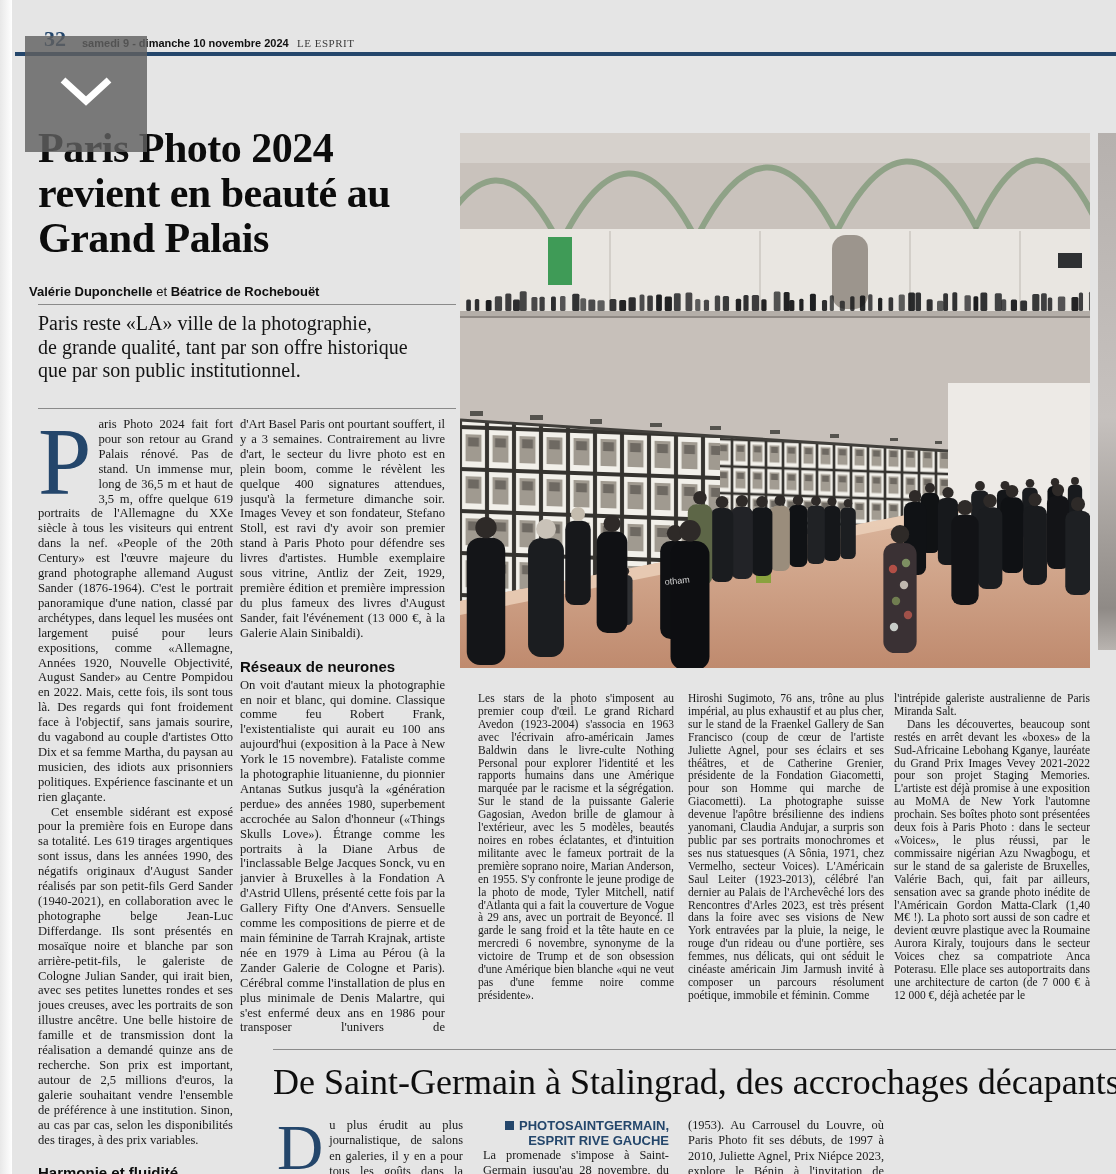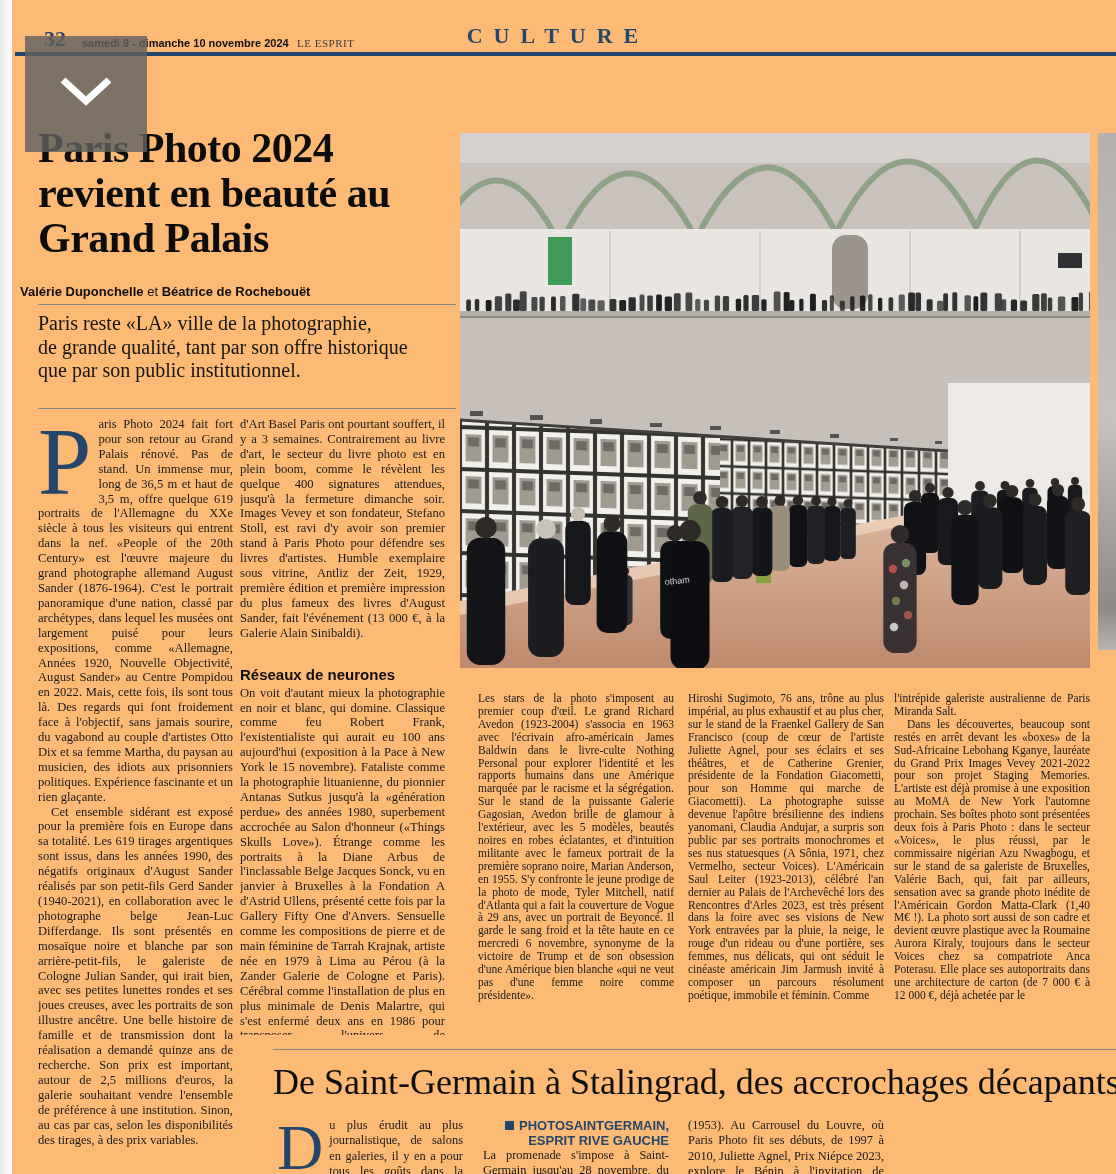--- a/index.html
+++ b/index.html
@@ -1,40 +1,40 @@
 <!DOCTYPE html>
 <html><head>
 <meta charset="utf-8">
 <style>
   *{box-sizing:border-box;margin:0;padding:0}
   body{background:#ffffff;font-family:"Liberation Serif",serif;color:#1a1a1a}
-  #page{position:relative;width:1116px;height:1174px;overflow:hidden;background:#fdba74}
+  #page{position:relative;width:1116px;height:1174px;overflow:hidden;background:#e5e5e5}
   .abs{position:absolute}
   .edge-strip{left:0;top:0;width:12px;height:100%;background:linear-gradient(90deg,#e8e8e8,#ffffff)}
   
   .pagenum{left:44px;top:26px;font:bold 22px "Liberation Serif",serif;color:#24466b}
   .dateline{left:82px;top:37px;font:bold 11px "Liberation Sans",sans-serif;color:#111}
   .lefigaro{left:297px;top:37px;font:11px "Liberation Serif",serif;color:#3c3c3c;letter-spacing:.5px}
   .section-title{left:0;top:23px;width:1116px;text-align:center;font:bold 22px "Liberation Serif",serif;color:#24466b;letter-spacing:11px}
   .rule-navy{left:15px;top:52px;width:1101px;height:4px;background:#24466b}
   
   .scrim{left:25px;top:36px;width:122px;height:116px;background:rgba(96,96,96,.82);z-index:60;display:flex;align-items:center;justify-content:center;cursor:pointer}
   
   .headline{left:38px;top:126px;width:425px;font:bold 42px/45px "Liberation Serif",serif;letter-spacing:-.5px;color:#0c0c0c}
-  .byline{left:20px;top:284px;width:420px;font:bold 13px "Liberation Sans",sans-serif;color:#101010}
+  .byline{left:29px;top:284px;width:420px;font:bold 13px "Liberation Sans",sans-serif;color:#101010}
   .byline .sep{font-weight:normal}
   .hr-thin{height:1px;background:#8a8a8a}
   .standfirst{left:38px;top:312px;width:430px;font:20px/23.5px "Liberation Serif",serif;color:#141414}
   .standfirst div{white-space:nowrap}
   .bodycol{font:12.6px/14.9px "Liberation Serif",serif;text-align:justify;color:#191919}
   .col1{left:38px;top:417px;width:195px;height:757px;overflow:hidden}
   .col2{left:240px;top:417px;width:205px;height:618px;overflow:hidden}
   .ind{text-indent:13px}
   .dropcap{float:left;font:96px/78px "Liberation Serif",serif;color:#24466b;margin:6px 7px 0 0}
-  .subhead{font:bold 15px "Liberation Sans",sans-serif;color:#0d0d0d;margin:25px 0 3px;text-align:left}
+  .subhead{font:bold 15px "Liberation Sans",sans-serif;color:#0d0d0d;margin:17px 0 3px;text-align:left}
   
   .photo{left:460px;top:133px;width:630px;height:535px}
   .sliver{left:1098px;top:133px;width:18px;height:517px;background:linear-gradient(180deg,#b6b1ae 0%,#c6c1be 55%,#a39e9a 78%,#8f8a86 92%,#b9b4b0 100%)}
   
   .capcol{font:11.5px/12.9px "Liberation Serif",serif;text-align:justify;color:#191919}
   .col3{left:478px;top:692px;width:196px;height:345px}
   .col4{left:688px;top:692px;width:196px;height:345px}
   .col5{left:894px;top:692px;width:196px;height:345px}
   
   .a2rule{left:273px;top:1049px;width:843px}
@@ -50,21 +50,20 @@
 </style>
 </head>
 <body>
 
 <div id="page">
   <div class="abs edge-strip"></div>
 
   <div class="abs pagenum">32</div>
   <div class="abs dateline">samedi 9 - dimanche 10 novembre 2024</div>
   <div class="abs lefigaro">LE ESPRIT</div>
-  <div class="abs section-title">CULTURE</div>
   <div class="abs rule-navy"></div>
 
   <div class="abs scrim">
     <svg width="122" height="116" viewBox="0 0 122 116">
       <polyline points="38,44 61,65 84,44" fill="none" stroke="#ffffff" stroke-width="7"></polyline>
     </svg>
   </div>
 
   <h1 class="abs headline">Paris Photo 2024 revient en beauté au Grand Palais</h1>
 

